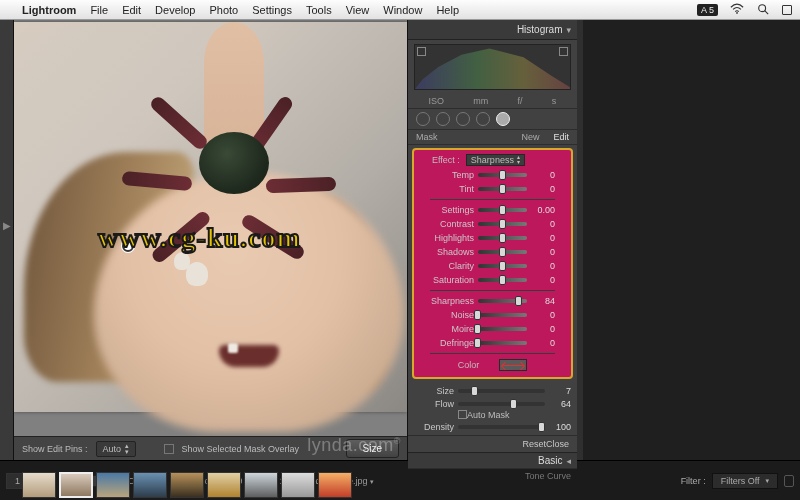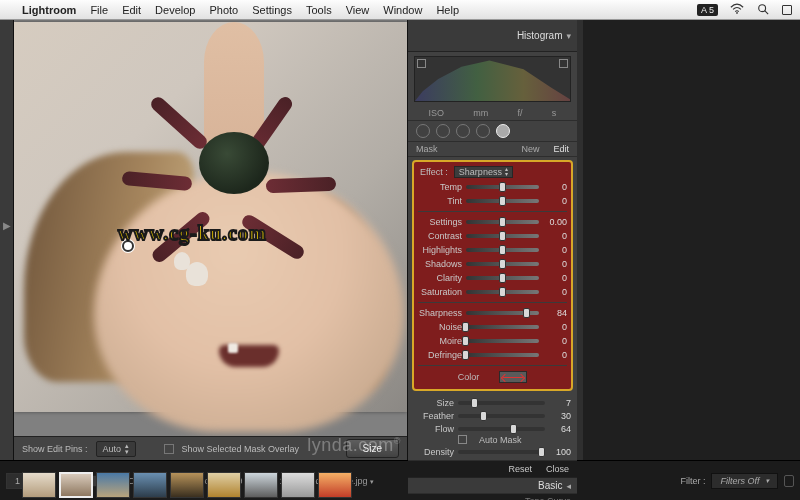--- a/index.html
+++ b/index.html
@@ -32,54 +32,54 @@
 .l3{top:54px;left:6px;transform:rotate(-85deg);} .l4{top:58px;left:150px;transform:rotate(88deg);height:60px;}
 .l5{top:110px;left:30px;transform:rotate(-130deg);} .l6{top:110px;left:122px;transform:rotate(122deg);}
 .claw { position:absolute; width:22px; height:24px; background:#e9e2d9; border-radius:50% 50% 40% 40%; }
 .c1{top:170px;left:42px;} .c2{top:160px;left:30px;width:16px;height:18px;}
 .child { position:absolute; bottom:-20px; left:80px; width:310px; height:260px; background:radial-gradient(ellipse at 45% 30%, #e9cbb1 0%, #e2c0a6 45%, #c7a98e 85%); border-radius:50% 50% 40% 40%/55% 55% 45% 45%; filter:blur(4px); }
 .hair { position:absolute; bottom:30px; left:10px; width:170px; height:230px; background:linear-gradient(100deg,#6f553b,#a5855d 60%,#c8ae82); border-radius:60% 10% 40% 20%; filter:blur(3px); }
 .hair2 { position:absolute; bottom:20px; right:20px; width:130px; height:200px; background:linear-gradient(-100deg,#6f553b,#a5855d 60%,#c8ae82); border-radius:10% 60% 20% 40%; filter:blur(3px); }
 .mouth { position:absolute; bottom:45px; left:205px; width:60px; height:22px; background:#6a2f2c; border-radius:10px 10px 30px 30px; filter:blur(2px);}
 .tooth{position:absolute;bottom:59px;left:214px;width:10px;height:10px;background:#efe9e2;border-radius:2px;filter:blur(1px);}
 .pin { position:absolute; top:218px; left:108px; width:12px; height:12px; border-radius:50%; background:#fff; border:2px solid #333; box-shadow:0 0 0 1px #fff; }
-.watermark { position:absolute; top:200px; left:104px; font-family: Georgia, 'Times New Roman', serif; font-weight:bold; font-size:20px; color:#e6c400; -webkit-text-stroke:2px #1a1a1a; letter-spacing:1px; }
+.watermark { position:absolute; top:200px; left:84px; font-family: Georgia, 'Times New Roman', serif; font-weight:bold; font-size:28px; color:#e6c400; -webkit-text-stroke:2px #1a1a1a; letter-spacing:1px; }
 .lynda { position:absolute; right:6px; bottom:4px; color:#e7e7e7; font-size:18px; opacity:.35; font-weight:300; letter-spacing:.5px; }
 .lynda sup{font-size:9px;}
 
 
 .img-toolbar { position:absolute; left:0; right:0; bottom:0; height:24px; background:#444; border-top:1px solid #222; display:flex; align-items:center; padding:0 8px; gap:8px; color:#bbb; font-size:9px;}
 .img-toolbar .sel { background:#3a3a3a; border:1px solid #222; padding:1px 6px; border-radius:2px; display:inline-flex; align-items:center; gap:4px;}
 .img-toolbar .chk { width:10px; height:10px; border:1px solid #777; display:inline-block; }
 .done { margin-left:auto; background:linear-gradient(#5e5e5e,#424242); border:1px solid #222; padding:3px 16px; border-radius:3px; color:#eee; font-size:10px; }
 
 
 .right-col { width:170px; background:#414141; border-left:1px solid #111; display:flex; flex-direction:column; font-size:9px; color:#bdbdbd; }
 .scrollnub { width:6px; background:#2f2f2f; }
 .right-wrap { display:flex; flex:1; }
 .panel { flex:1; display:flex; flex-direction:column; }
-.panel-hdr { display:flex; justify-content:flex-end; align-items:center; height:32px; background:#3a3a3a; border-bottom:1px solid #222; padding:0 6px; font-size:10px; color:#ddd;}
+.panel-hdr { display:flex; justify-content:flex-end; align-items:center; height:20px; background:#3a3a3a; border-bottom:1px solid #222; padding:0 6px; font-size:10px; color:#ddd;}
 .panel-hdr .tri{font-size:9px;color:#aaa;margin-left:4px;}
 .histo { height:46px; background:#333; margin:4px 6px; border:1px solid #222; position:relative; overflow:hidden;}
 .histo::before{content:"";position:absolute;inset:0;background:
  linear-gradient(90deg, rgba(80,80,200,.3) 0%, rgba(100,200,100,.3) 40%, rgba(220,200,80,.3) 70%, rgba(220,100,100,.3) 100%);
  clip-path: polygon(0 100%, 5% 78%, 15% 50%, 30% 22%, 48% 8%, 70% 28%, 88% 70%, 100% 96%, 100% 100%);
 }
 .histo-arrow{position:absolute;top:2px;width:9px;height:9px;border:1px solid #888;}
 .histo-arrow.l{left:2px;} .histo-arrow.r{right:2px;}
 .readout{display:flex;justify-content:space-around;padding:2px 6px;border-bottom:1px solid #2d2d2d;color:#999;}
 
 .masks-switch{display:flex;justify-content:space-between;padding:3px 8px;color:#aaa;border-bottom:1px solid #2d2d2d;}
 .masks-switch .dots{display:flex;gap:6px;}
 .masks-switch .dot{width:14px;height:14px;border:1px solid #777;border-radius:50%;}
 .masks-switch .dot.active{background:#aaa; border-color:#eee;}
 .mne { display:flex; gap:14px; justify-content:flex-end; padding:2px 8px; color:#aaa; border-bottom:1px solid #2d2d2d;}
 .mne span:last-child{color:#e0e0e0;}
 
-.gold-box { margin:3px 4px; border:2px solid #d8a828; border-radius:4px; padding:4px 4px; background:#7f1d1d; }
+.gold-box { margin:3px 4px; border:2px solid #d8a828; border-radius:4px; padding:4px 16px; background:#be185d; }
 .srow { display:flex; align-items:center; height:14px; gap:4px;}
 .srow .lab { width:44px; text-align:right; color:#c8c8c8;}
 .srow .track { flex:1; height:4px; background:linear-gradient(90deg,#333,#777); position:relative; border-radius:2px;}
 .srow .knob { position:absolute; top:-3px; width:7px; height:10px; background:#d8d8d8; border:1px solid #333; border-radius:2px;}
 .srow .val { width:24px; text-align:right; color:#ddd;}
 .sep { height:1px; background:#3a3a3a; margin:3px 0;}
 .eff-row { display:flex; align-items:center; gap:6px; margin-bottom:2px; padding:0 2px;}
 .eff-row .sel{background:#3c3c3c;border:1px solid #262626;padding:0 4px;display:flex;align-items:center;gap:3px;}
 .color-row { display:flex; align-items:center; justify-content:center; gap:20px; padding:2px 0;}
 .color-row .sw{width:28px;height:12px;background:#5a5a5a;border:1px solid #2a2a2a;position:relative;}
@@ -88,24 +88,24 @@
 .color-row .sw .line::before{left:-1px;transform:rotate(-135deg);} .color-row .sw .line::after{right:-1px;transform:rotate(45deg);}
 
 .brush-hdr{display:flex;justify-content:space-between;padding:2px 8px;color:#ccc;border-top:1px solid #2d2d2d;}
 .brush-hdr .r{display:flex;gap:10px;}
 .brush-body{padding:2px 6px;}
 .brow{display:flex;align-items:center;height:13px;gap:4px;}
 .brow .lab{width:40px;text-align:right;color:#c8c8c8;}
 .brow .track{flex:1;height:4px;background:#333;position:relative;border-radius:2px;}
 .brow .knob{position:absolute;top:-3px;width:7px;height:10px;background:#d8d8d8;border:1px solid #333;border-radius:2px;}
 .brow .val{width:22px;text-align:right;color:#ddd;}
-.amask{display:flex;align-items:flex-start;gap:12px;padding-left:44px;}
+.amask{display:flex;align-items:flex-start;gap:0;padding-left:44px;}
 .amask .chk{width:9px;height:9px;border:1px solid #888;}
 
-.reset-row{display:flex;justify-content:flex-end;gap:14px;padding:3px 8px;border-top:1px solid #2d2d2d;color:#c8c8c8;}
+.reset-row{display:flex;justify-content:flex-end;padding:3px 8px;border-top:1px solid #2d2d2d;color:#c8c8c8;}
 
 .basic-hdr{display:flex;justify-content:flex-end;align-items:center;height:16px;background:#3a3a3a;border-top:1px solid #222;padding:0 6px;color:#ddd;font-size:10px;}
 .basic-hdr .tri{margin-left:4px;color:#aaa;font-size:9px;}
 .tone-hdr{display:flex;justify-content:flex-end;align-items:center;height:14px;padding:0 6px;color:#777;font-size:9px;border-top:1px solid #2d2d2d;}
 
 
 .bottom { height:40px; background:#1b1b1b; border-top:1px solid #000; display:flex; align-items:center; padding:0 6px; gap:6px; color:#aaa; font-size:9px;}
 .bottom .navpair{display:flex;border:1px solid #333;}
 .bottom .navpair span{padding:2px 8px;background:#2e2e2e;border-right:1px solid #333;}
 .bottom .navpair span:last-child{border-right:none;}
@@ -119,21 +119,21 @@
 .thumb.t0{background:linear-gradient(#e6dccb,#b39c7c);}
 .thumb.t1{background:linear-gradient(#d8cabb,#8e7860);}
 .thumb.t2{background:linear-gradient(#4a79a6,#b9a47c);}
 .thumb.t3{background:linear-gradient(#6a90b2,#2d3d4b);}
 .thumb.t4{background:linear-gradient(#b6925a,#3a2f1f);}
 .thumb.t5{background:linear-gradient(#e0cfa5,#b0832f);}
 .thumb.t6{background:linear-gradient(#cdd6dc,#5e5e5e);}
 .thumb.t7{background:linear-gradient(#ddd,#999);}
 .thumb.t8{background:linear-gradient(#f5b066,#c23d28);}
 .bottom .right{margin-left:auto;display:flex;align-items:center;gap:6px;}
-.bottom .fsel{background:#2c2c2c;border:1px solid #111;padding:2px 8px;display:flex;align-items:center;gap:6px;font-style:italic;}
+.bottom .fsel{background:#2c2c2c;border:1px solid #111;padding:2px 8px;display:flex;align-items:center;gap:6px;}
 </style>
 </head>
 <body>
 
 <div class="macbar">
   <span class="apple"></span>
   <span class="app">Lightroom</span>
   <span>File</span>
   <span>Edit</span>
   <span>Develop</span>
@@ -344,27 +344,20 @@
       </div>
 
       <div class="brush-body">
         <div id="brows">
               <div class="brow">
                 <span class="lab">Size</span>
                 <span class="track">
                   <span class="knob" style="left:calc(20% - 4px)"></span>
                 </span>
                 <span class="val">7</span>
-              </div>
-              <div class="brow">
-                <span class="lab">Feather</span>
-                <span class="track">
-                  <span class="knob" style="left:calc(30% - 4px)"></span>
-                </span>
-                <span class="val">30</span>
               </div>
               <div class="brow">
                 <span class="lab">Flow</span>
                 <span class="track">
                   <span class="knob" style="left:calc(64% - 4px)"></span>
                 </span>
                 <span class="val">64</span>
               </div>
             </div>
         <div class="amask">

